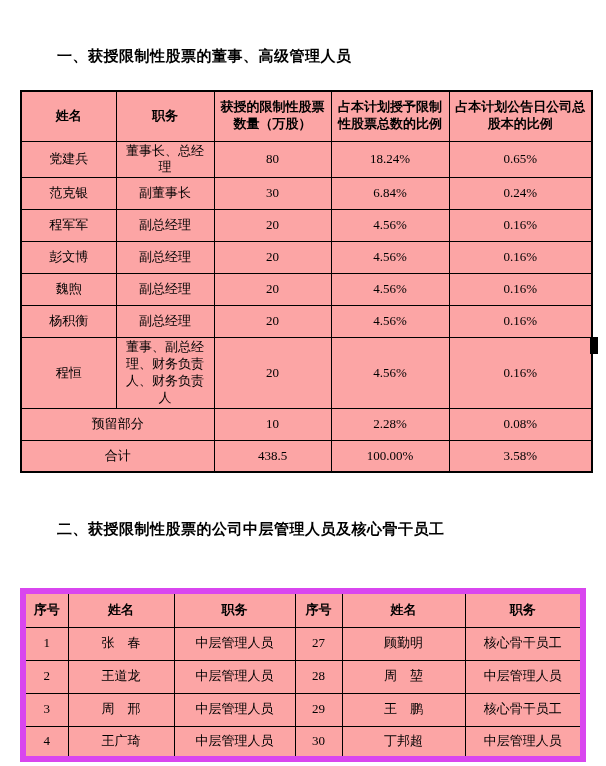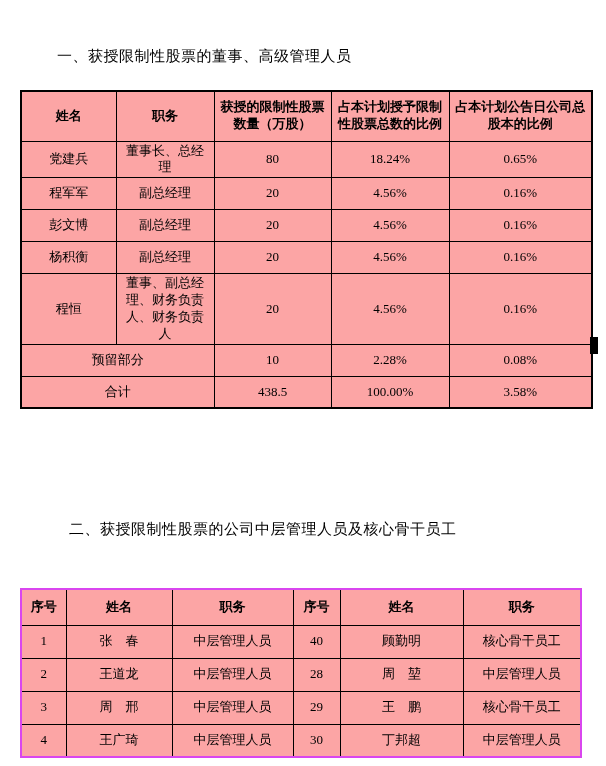--- a/index.html
+++ b/index.html
@@ -3,30 +3,30 @@
 <meta charset="utf-8">
 <style>
   html,body{margin:0;padding:0;}
   body{
     width:606px;height:766px;background:#ffffff;color:#000000;
     font-family:"Liberation Serif","DejaVu Serif",serif;
     position:relative;overflow:hidden;
   }
   .heading{
     position:absolute;left:57px;
-    font-size:15px;font-weight:normal;letter-spacing:0.5px;white-space:nowrap;
+    font-size:15px;font-weight:bold;letter-spacing:0.5px;white-space:nowrap;
   }
   .heading1{top:47px;}
-  .heading2{top:520px;margin-left:12px;}
+  .heading2{top:520px;}
   table{
     border-collapse:collapse;table-layout:fixed;
     position:absolute;left:20px;background:#fca5a5;
   }
   .t1{top:90px;width:571px;border:2px solid #000;}
-  .t2{top:588px;width:560px;border:2px solid #d946ef;}
+  .t2{top:588px;width:560px;border:6px solid #d946ef;}
   th,td{
     border:1px solid #000;text-align:center;vertical-align:middle;
     font-size:13px;line-height:1.3;padding:1px 4px;color:#000;
     overflow:hidden;
   }
   th{font-weight:bold;}
   .t1 thead tr{height:50px;}
   .t1 tbody tr{height:32px;}
   .t1 tr.r-tall{height:52px;}
   .t1 tr.r-mid{height:40px;}
@@ -63,28 +63,42 @@
   </thead>
   <tbody>
     <tr>
       <td>党建兵</td>
       <td>董事长、总经理</td>
       <td>80</td>
       <td>18.24%</td>
       <td>0.65%</td>
     </tr>
     <tr>
+      <td>范克银</td>
+      <td>副董事长</td>
+      <td>30</td>
+      <td>6.84%</td>
+      <td>0.24%</td>
+    </tr>
+    <tr>
       <td>程军军</td>
       <td>副总经理</td>
       <td>20</td>
       <td>4.56%</td>
       <td>0.16%</td>
     </tr>
     <tr>
       <td>彭文博</td>
+      <td>副总经理</td>
+      <td>20</td>
+      <td>4.56%</td>
+      <td>0.16%</td>
+    </tr>
+    <tr>
+      <td>魏煦</td>
       <td>副总经理</td>
       <td>20</td>
       <td>4.56%</td>
       <td>0.16%</td>
     </tr>
     <tr>
       <td>杨积衡</td>
       <td>副总经理</td>
       <td>20</td>
       <td>4.56%</td>
@@ -131,21 +145,21 @@
       <th>序号</th>
       <th>姓名</th>
       <th>职务</th>
     </tr>
   </thead>
   <tbody>
     <tr>
       <td>1</td>
       <td>张　春</td>
       <td>中层管理人员</td>
-      <td>40</td>
+      <td>27</td>
       <td>顾勤明</td>
       <td>核心骨干员工</td>
     </tr>
     <tr>
       <td>2</td>
       <td>王道龙</td>
       <td>中层管理人员</td>
       <td>28</td>
       <td>周　堃</td>
       <td>中层管理人员</td>

